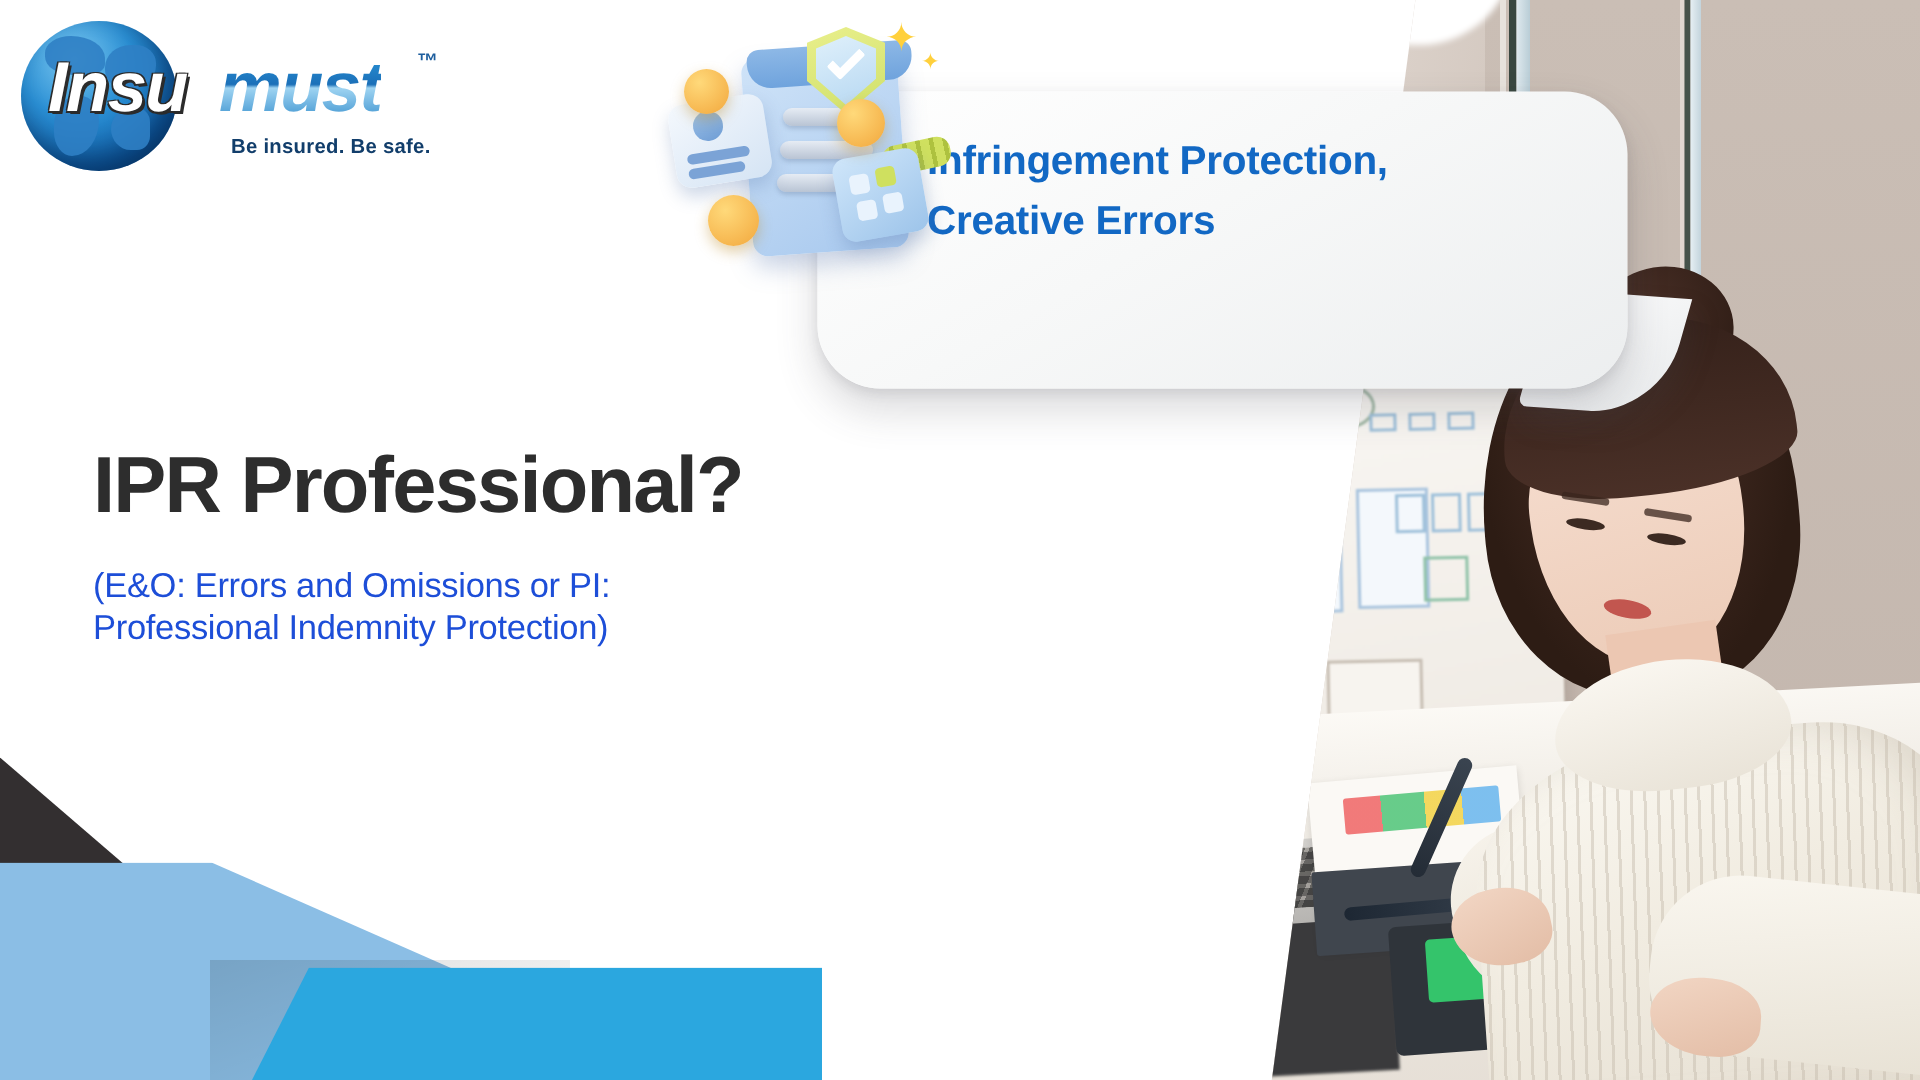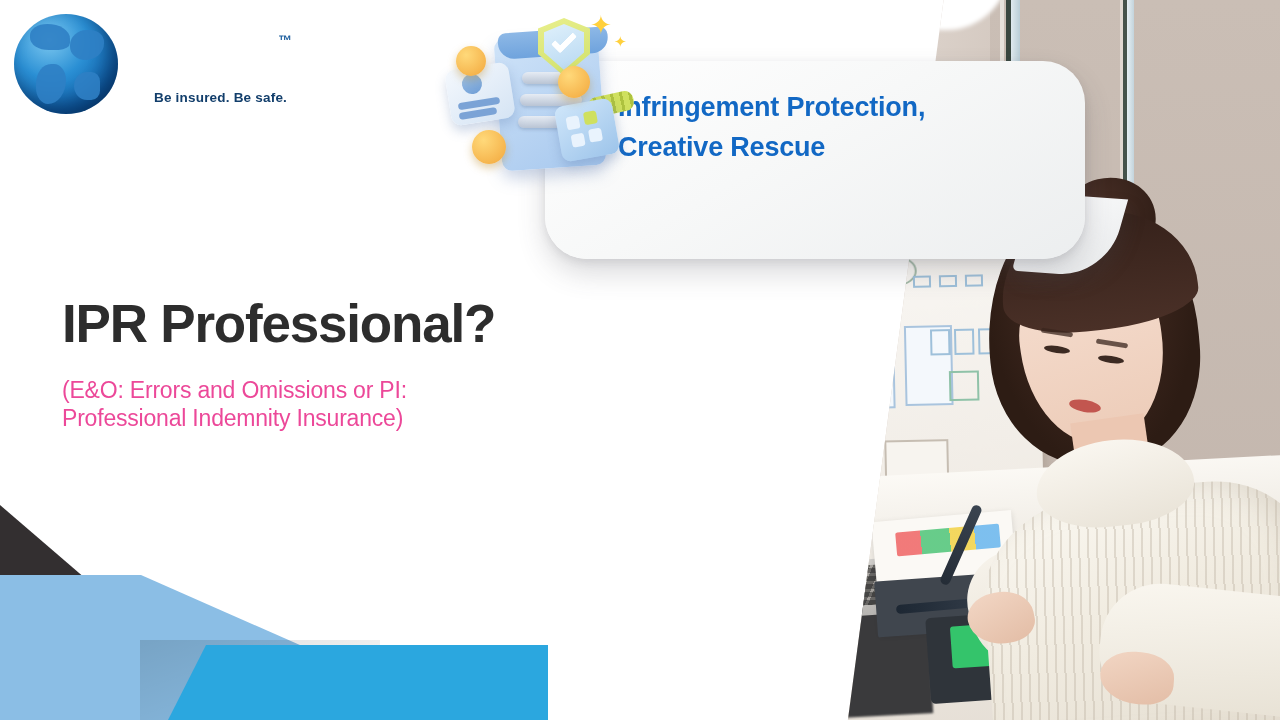--- a/index.html
+++ b/index.html
@@ -237,21 +237,21 @@
     -webkit-background-clip:text; background-clip:text; color:transparent; }
   .logo-tm{ position:absolute; left:264px; top:24px; font-size:14px; color:#1d5e9e; font-weight:bold;}
   .logo-tag{ position:absolute; left:140px; top:82px; font-size:13.5px; font-weight:bold;
     color:#123e6b; letter-spacing:.2px; }
 
   
   .headline{ position:absolute; left:62px; top:296px; width:690px; }
   .hl-1{ font-size:53px; font-weight:bold; color:#2d2d2d; letter-spacing:-1.2px; line-height:1.06; }
   .hl-2{ font-size:38px; font-weight:bold; color:#1268c4; letter-spacing:-.6px;
     line-height:1.1; margin-top:6px; }
-  .hl-sub{ margin-top:24px; font-size:23px; color:#ec4899; line-height:1.22; letter-spacing:-.2px; }
+  .hl-sub{ margin-top:24px; font-size:23px; color:#1d4ed8; line-height:1.22; letter-spacing:-.2px; }
 
   
   .deco{ position:absolute; left:0; bottom:0; width:620px; height:230px; pointer-events:none; }
   .deco-dark{ position:absolute; left:0; top:15px; width:250px; height:215px;
     background:#332f30; clip-path:polygon(0 0, 100% 100%, 0 100%); }
   .deco-lblue{ position:absolute; left:0; top:85px; width:470px; height:145px;
     background:#8bbee5; clip-path:polygon(0 0, 30% 0, 100% 100%, 0 100%); }
   .deco-bblue{ position:absolute; left:168px; top:155px; width:380px; height:75px;
     background:#2ba7df; clip-path:polygon(10% 0, 100% 0, 100% 100%, 0 100%); }
   .deco-shadow{ position:absolute; left:140px; top:150px; width:240px; height:80px;
@@ -335,21 +335,21 @@
 
       <div class="ph-soft"></div>
     </div>
     <div class="ph-feather"></div>
   </div>
 
   <div class="bubble-tail"></div>
   <div class="bubble"></div>
   <div class="bubble-text">
     <span class="l1">Infringement Protection,</span>
-    <span class="l2">Creative Rescue</span>
+    <span class="l2">Creative Errors</span>
   </div>
 
   <div class="icon3d">
     <div class="i3-doc"></div>
     <div class="i3-doc-top"></div>
     <div class="i3-line a"></div>
     <div class="i3-line b"></div>
     <div class="i3-line c"></div>
     <div class="i3-shield"></div>
     <div class="i3-shield-in"></div>
@@ -372,29 +372,31 @@
     <div class="i3-spark s2">✦</div>
   </div>
 
   <div class="logo">
     <div class="globe">
       <span class="cont a"></span>
       <span class="cont b"></span>
       <span class="cont c"></span>
       <span class="cont d"></span>
     </div>
+    <div class="logo-insu">Insu</div>
+    <div class="logo-must">must</div>
     <div class="logo-tm">™</div>
     <div class="logo-tag">Be insured. Be safe.</div>
   </div>
 
   <div class="headline">
     <div class="hl-1">IPR Professional?</div>
     <div class="hl-sub">
       <span>(E&amp;O: Errors and Omissions or PI:</span><br>
-      <span>Professional Indemnity Insurance)</span>
+      <span>Professional Indemnity Protection)</span>
     </div>
   </div>
 
   <div class="deco">
     <div class="deco-dark"></div>
     <div class="deco-lblue"></div>
     <div class="deco-shadow"></div>
     <div class="deco-bblue"></div>
   </div>
 

